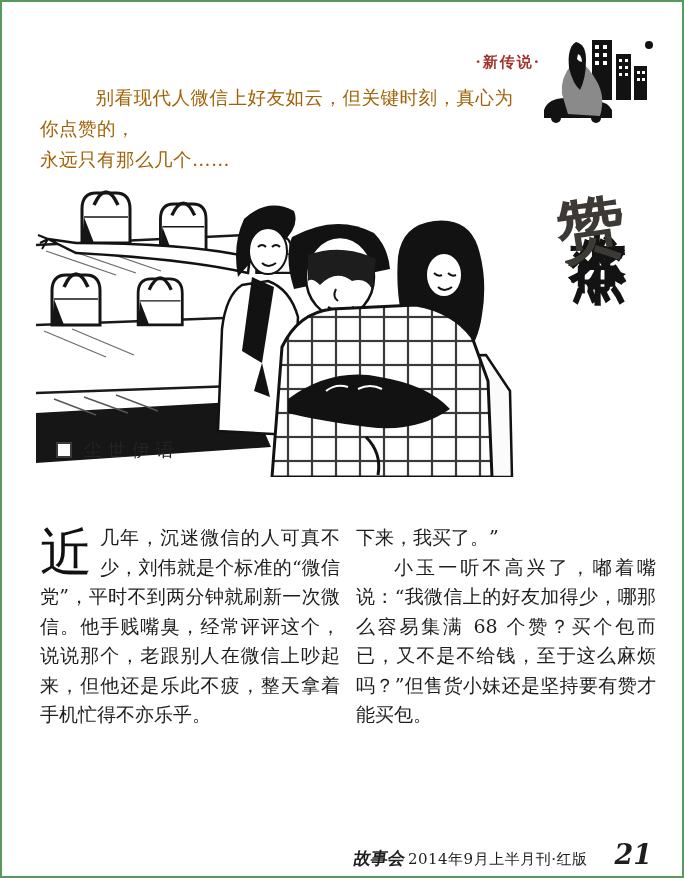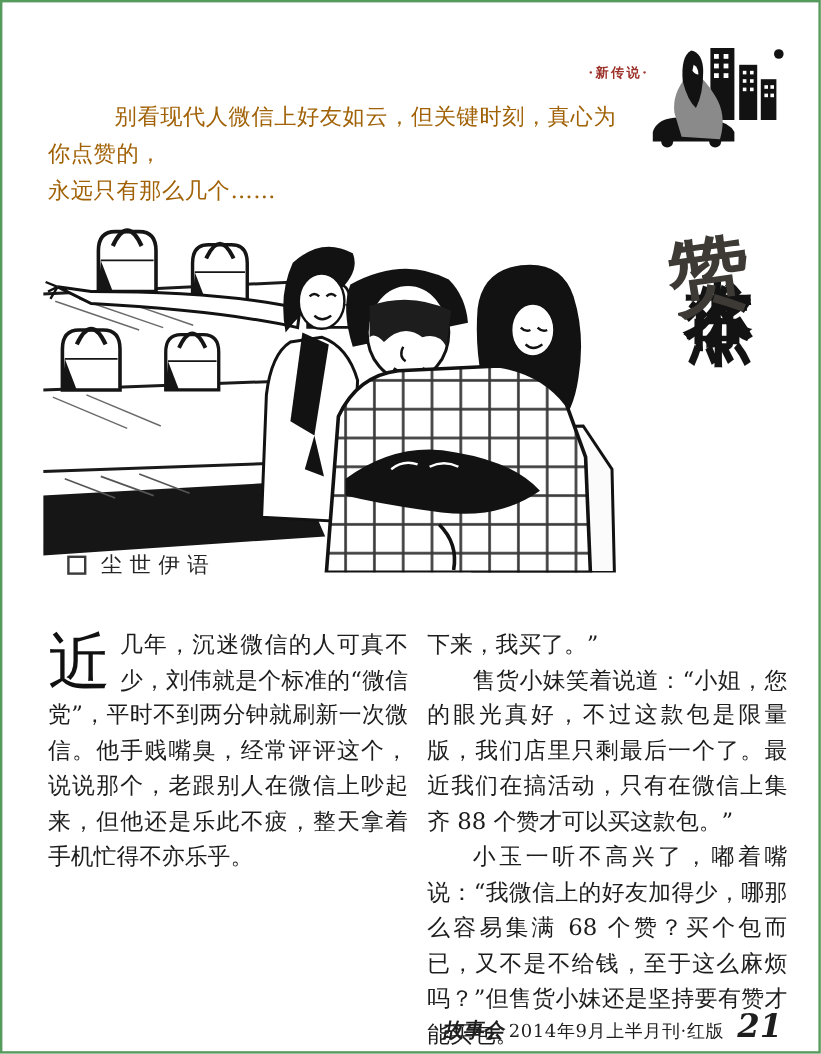--- a/index.html
+++ b/index.html
@@ -10,21 +10,21 @@
   }
   *{box-sizing:border-box;}
   body{margin:0;background:#ffffff;font-family:"DejaVu Serif","Liberation Serif",serif;}
   .page{
     position:relative;width:684px;height:878px;background:#fff;
     border:2px solid var(--border-green);overflow:hidden;color:var(--ink);
   }
   
   .section-label{
     position:absolute;top:51px;right:141px;
-    font-size:11px;font-weight:bold;letter-spacing:2px;color:var(--accent-red);
+    font-size:15px;font-weight:bold;letter-spacing:2px;color:var(--accent-red);
     font-family:"DejaVu Serif","Liberation Serif",serif;
     margin-left:24px;
   }
   .header-art{position:absolute;top:34px;right:26px;width:118px;height:94px;}
   .intro{
     position:absolute;left:38px;top:80px;width:492px;
     font-size:18.5px;line-height:31px;color:#a16207;letter-spacing:.5px;
   }
   .intro .line1{text-indent:3em;}
   
@@ -43,40 +43,40 @@
     font-weight:900;font-size:57px;letter-spacing:6px;line-height:102px;
     color:#131313;margin:0 auto;
   }
   .title-accent{
     display:inline-block;margin-top:-26px;margin-left:-16px;
     font-size:68px;font-weight:bold;color:#3d3a35;
     transform:rotate(-8deg);
     font-family:"DejaVu Serif","Liberation Serif",serif;
   }
   
-  .author{position:absolute;left:54px;top:457px;display:flex;align-items:center;gap:12px;}
+  .author{position:absolute;left:54px;top:436px;display:flex;align-items:center;gap:12px;}
   .author-box{width:16px;height:16px;border:2px solid #3a3a3a;background:#fff;}
   .author-name{font-size:18px;letter-spacing:6px;color:#242424;}
   
   .article{position:absolute;left:38px;top:521px;width:616px;display:flex;gap:16px;}
   .col{width:300px;font-size:19px;line-height:29.5px;text-align:justify;color:#1d1d1d;}
   .col p{margin:0;}
   .col p.indent{text-indent:2em;}
   .dropcap{
     float:left;font-size:52px;line-height:48px;font-weight:500;
     margin:5px 8px 0 0;color:#111;
   }
   
   .footer{
     position:absolute;right:30px;bottom:6px;display:flex;align-items:baseline;gap:3px;
     color:#1e1e1e;
   }
   .footer-mag{display:inline-block;font-size:17px;font-weight:bold;transform:skewX(-10deg);}
   .footer-issue{font-size:15px;letter-spacing:.5px;}
-  .footer-page{font-size:27px;font-weight:bold;font-style:italic;margin-left:8px;line-height:1;}
+  .footer-page{font-size:27px;font-weight:bold;font-style:italic;margin-left:24px;line-height:1;}
 </style>
 </head>
 <body>
 
 <div class="page">
 
   <div class="section-label">·新传说·</div>
 
   <svg class="header-art" viewBox="0 0 118 94" aria-hidden="true">
     <rect x="54" y="4" width="20" height="60" fill="#121212"></rect>
@@ -201,21 +201,20 @@
     <span class="author-box"></span>
     <span class="author-name">尘世伊语</span>
   </div>
 
   <div class="article">
     <div class="col">
       <p><span class="dropcap">近</span><span>几年，沉迷微信的人可真不少，刘伟就是个标准的“微信党”，平时不到两分钟就刷新一次微信。他手贱嘴臭，经常评评这个，说说那个，老跟别人在微信上吵起来，但他还是乐此不疲，整天拿着手机忙得不亦乐乎。</span></p>
     </div>
     <div class="col">
       <p>下来，我买了。”</p>
-      <p class="indent">售货小妹笑着说道：“小姐，您的眼光真好，不过这款包是限量版，我们店里只剩最后一个了。最近我们在搞活动，只有在微信上集齐 88 个赞才可以买这款包。”</p>
       <p class="indent">小玉一听不高兴了，嘟着嘴说：“我微信上的好友加得少，哪那么容易集满 68 个赞？买个包而已，又不是不给钱，至于这么麻烦吗？”但售货小妹还是坚持要有赞才能买包。</p>
     </div>
   </div>
 
   <div class="footer">
     <span class="footer-mag">故事会</span>
     <span class="footer-issue">2014年9月上半月刊·红版</span>
     <span class="footer-page">21</span>
   </div>
 

